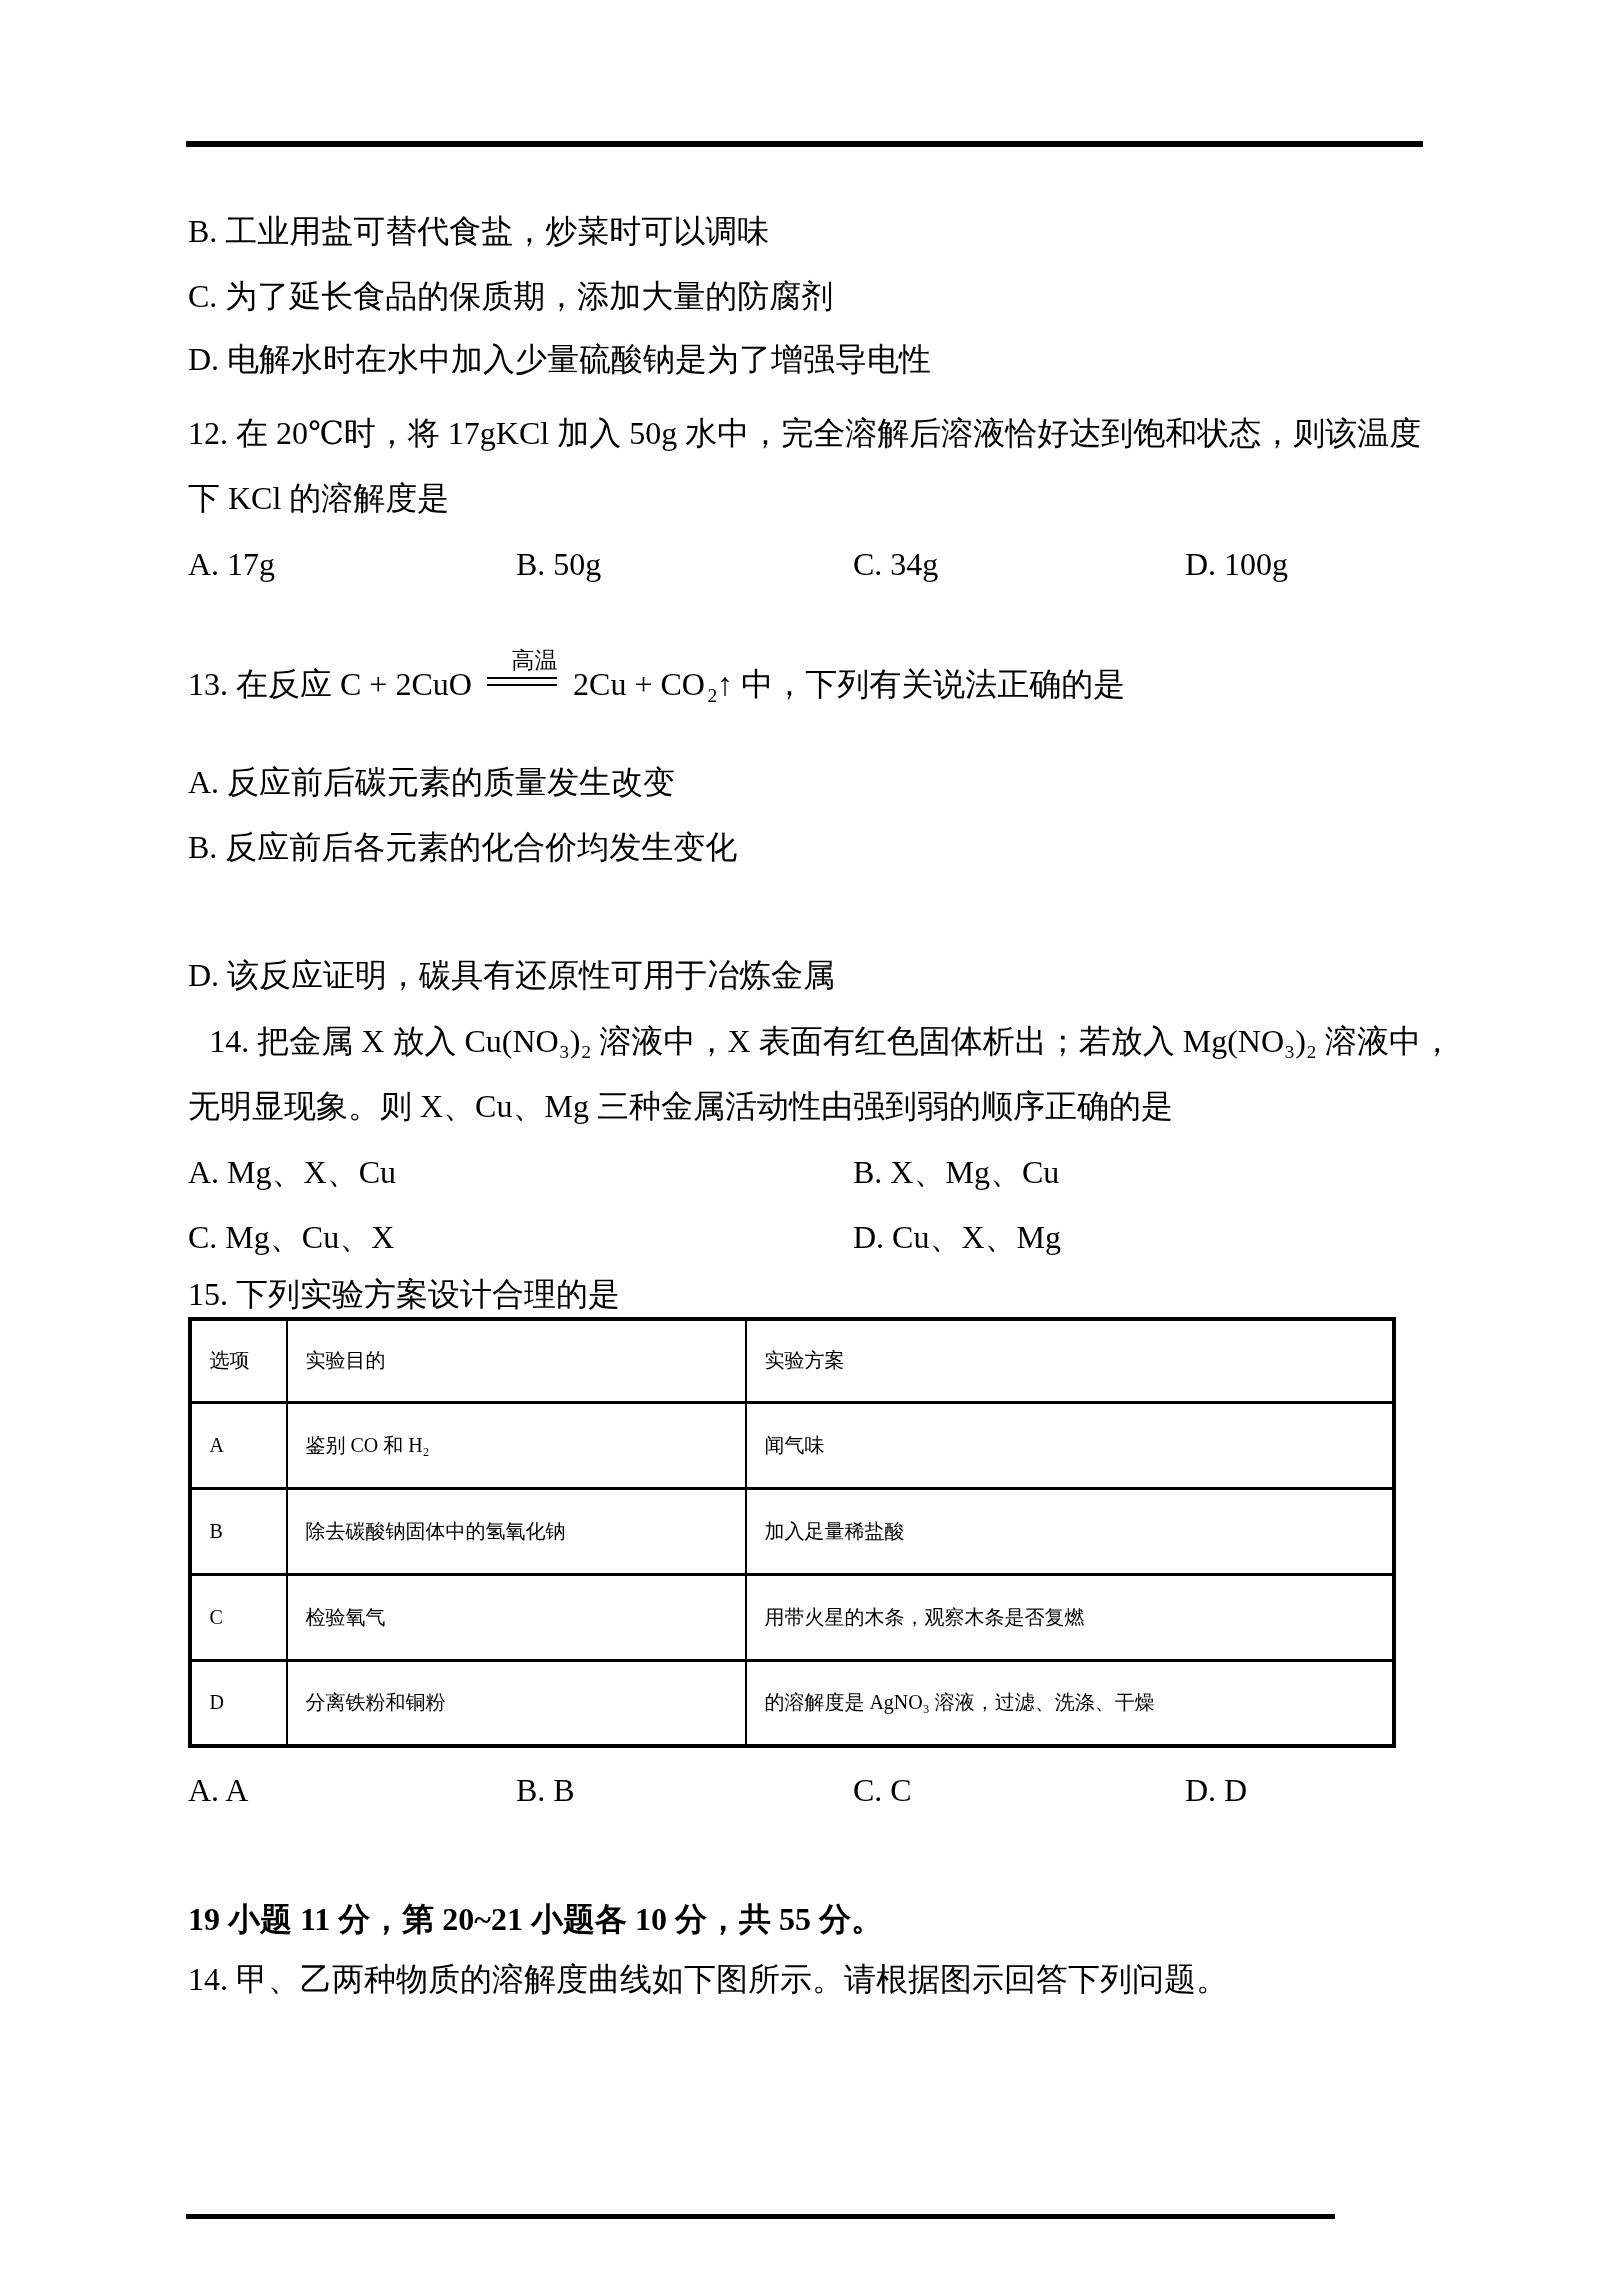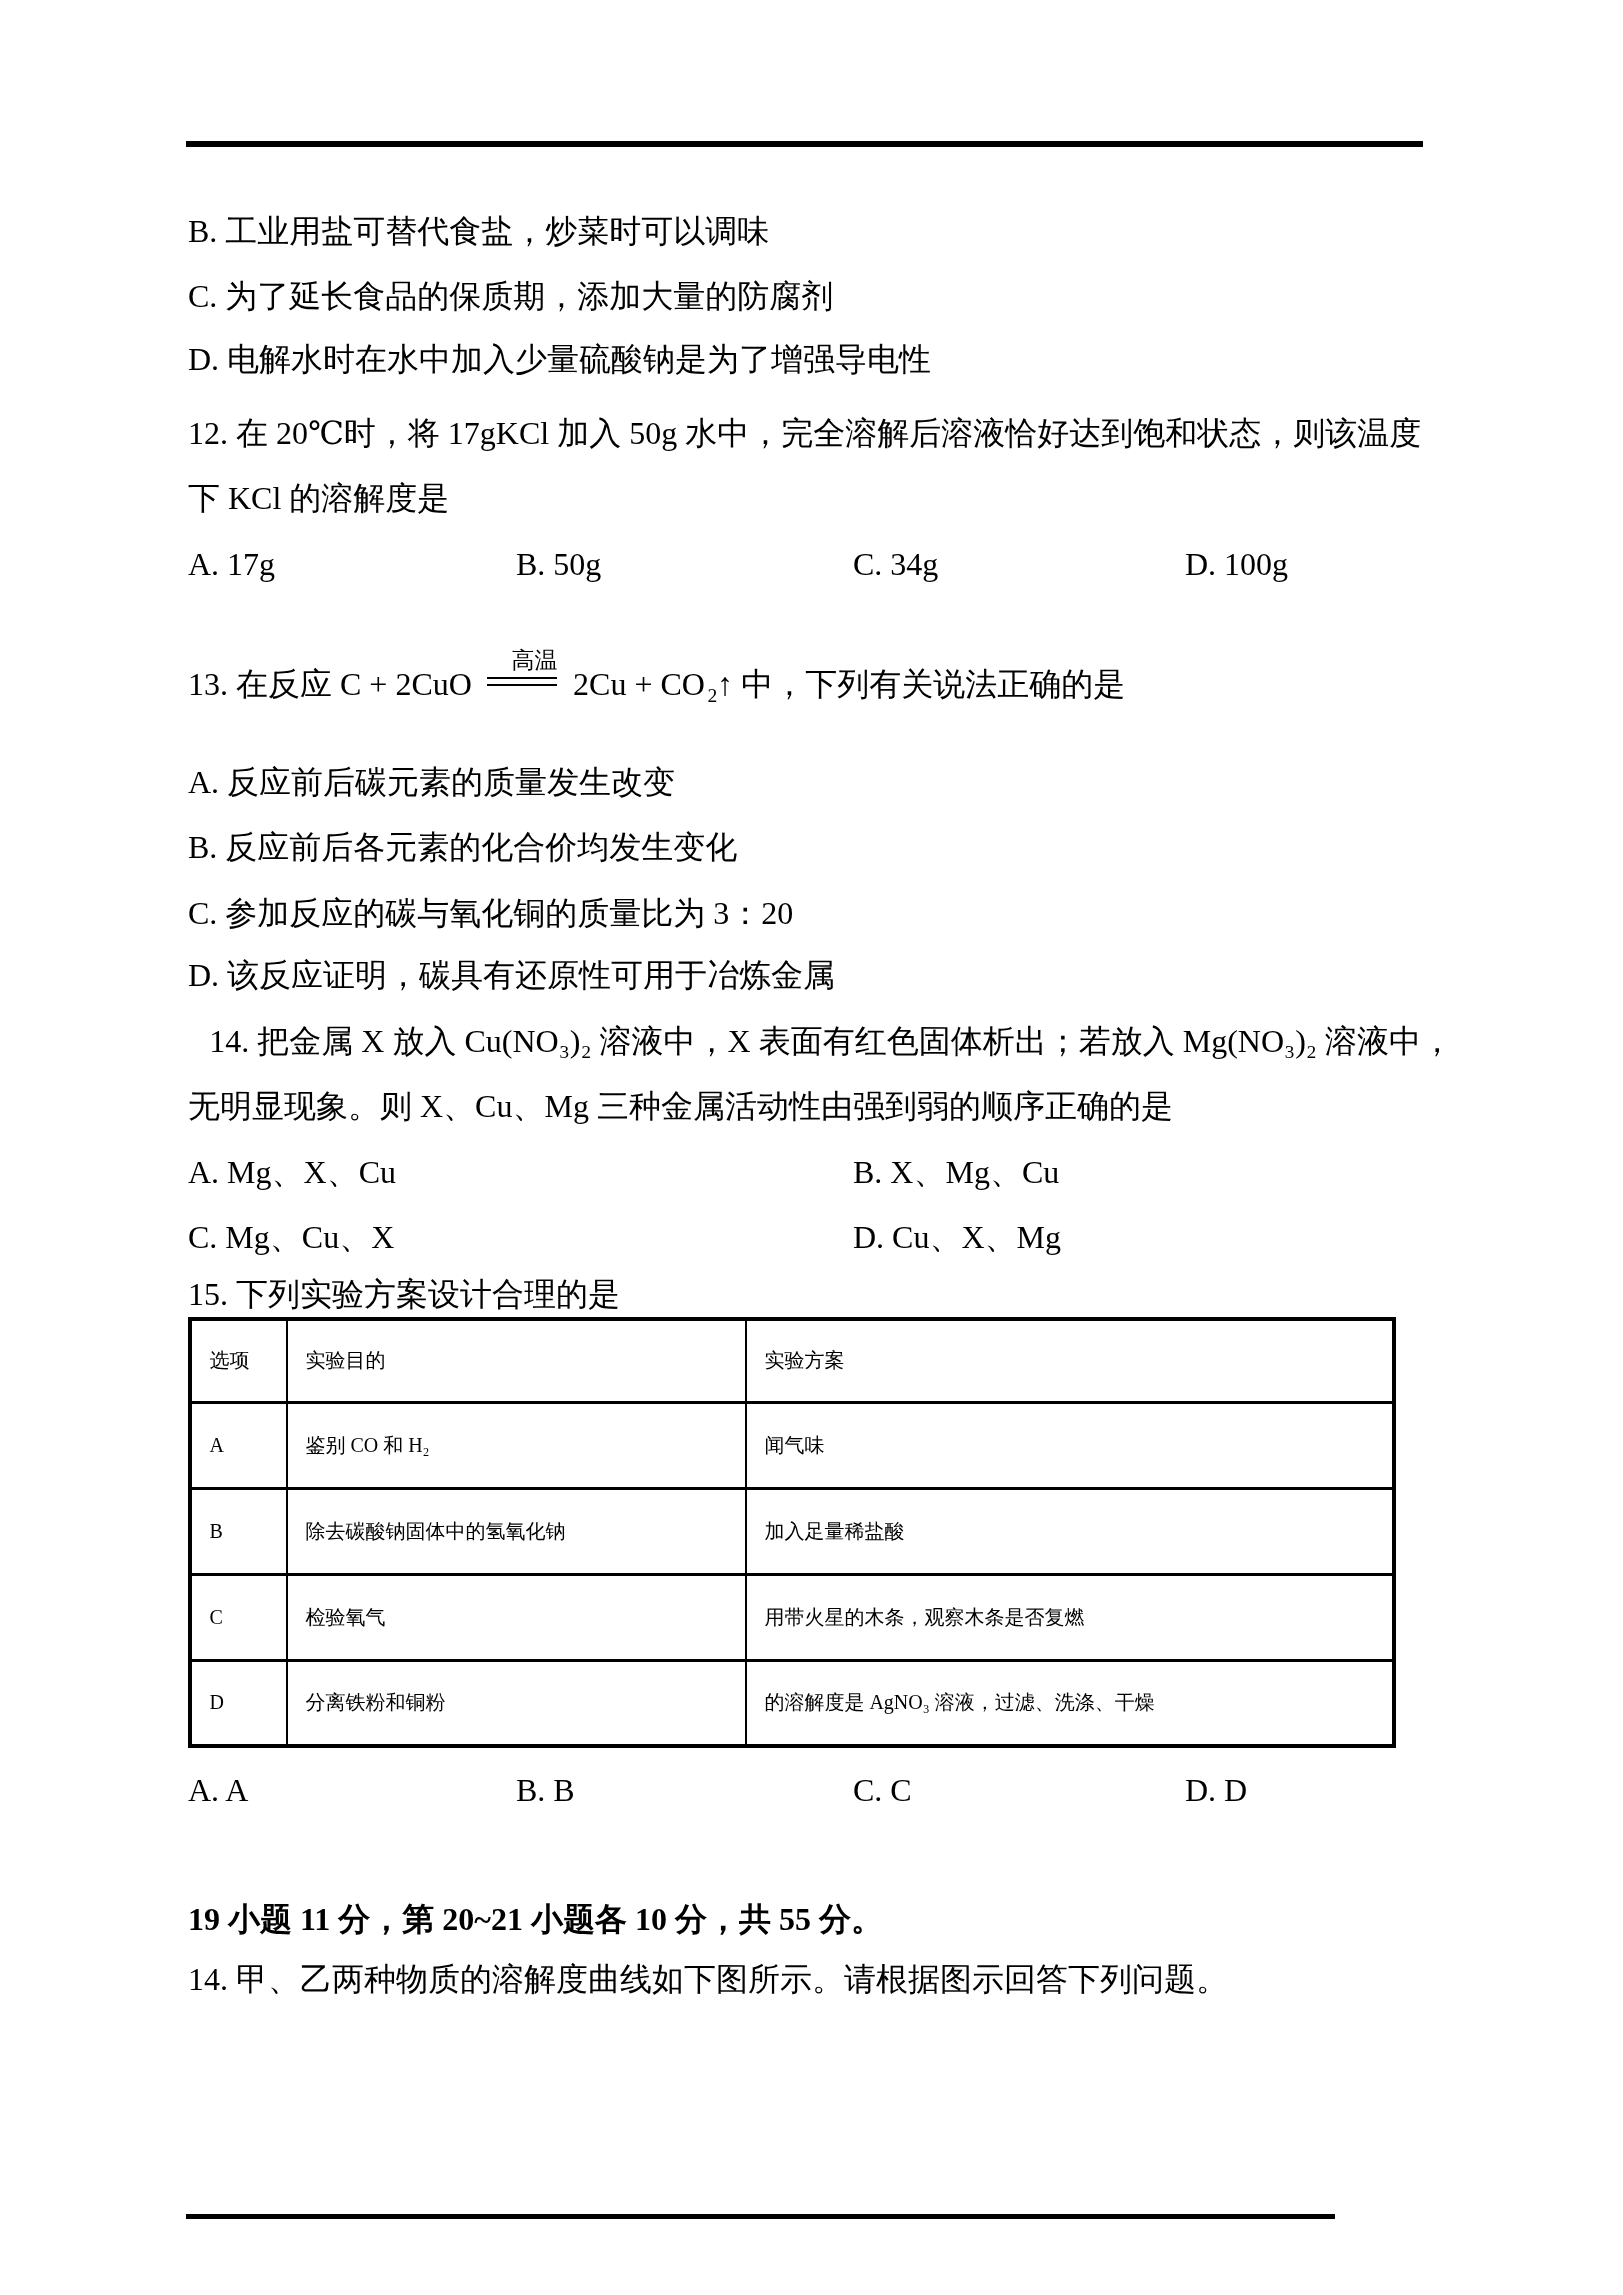--- a/index.html
+++ b/index.html
@@ -83,21 +83,20 @@
     <span class="rxn">
       <span class="rxn-cond">高温</span>
       <span class="rxn-bars"></span>
     </span>
     <span>2Cu + CO</span><sub class="chem">2</sub><span>↑</span>
     <span>中，下列有关说法正确的是</span>
   </div>
 
   <div class="line y-q13a">A. 反应前后碳元素的质量发生改变</div>
   <div class="line y-q13b">B. 反应前后各元素的化合价均发生变化</div>
-  <div class="line y-q13c">C. 参加反应的碳与氧化铜的质量比为 3：20</div>
   <div class="line y-q13d">D. 该反应证明，碳具有还原性可用于冶炼金属</div>
 
   <div class="line y-q14a">14. 把金属 X 放入 Cu(NO₃)₂ 溶液中，X 表面有红色固体析出；若放入 Mg(NO₃)₂ 溶液中，</div>
   <div class="line y-q14b">无明显现象。则 X、Cu、Mg 三种金属活动性由强到弱的顺序正确的是</div>
   <div class="optrow y-q14o1">
     <span class="opt o1">A. Mg、X、Cu</span>
     <span class="opt o3">B. X、Mg、Cu</span>
   </div>
   <div class="optrow y-q14o2">
     <span class="opt o1">C. Mg、Cu、X</span>

